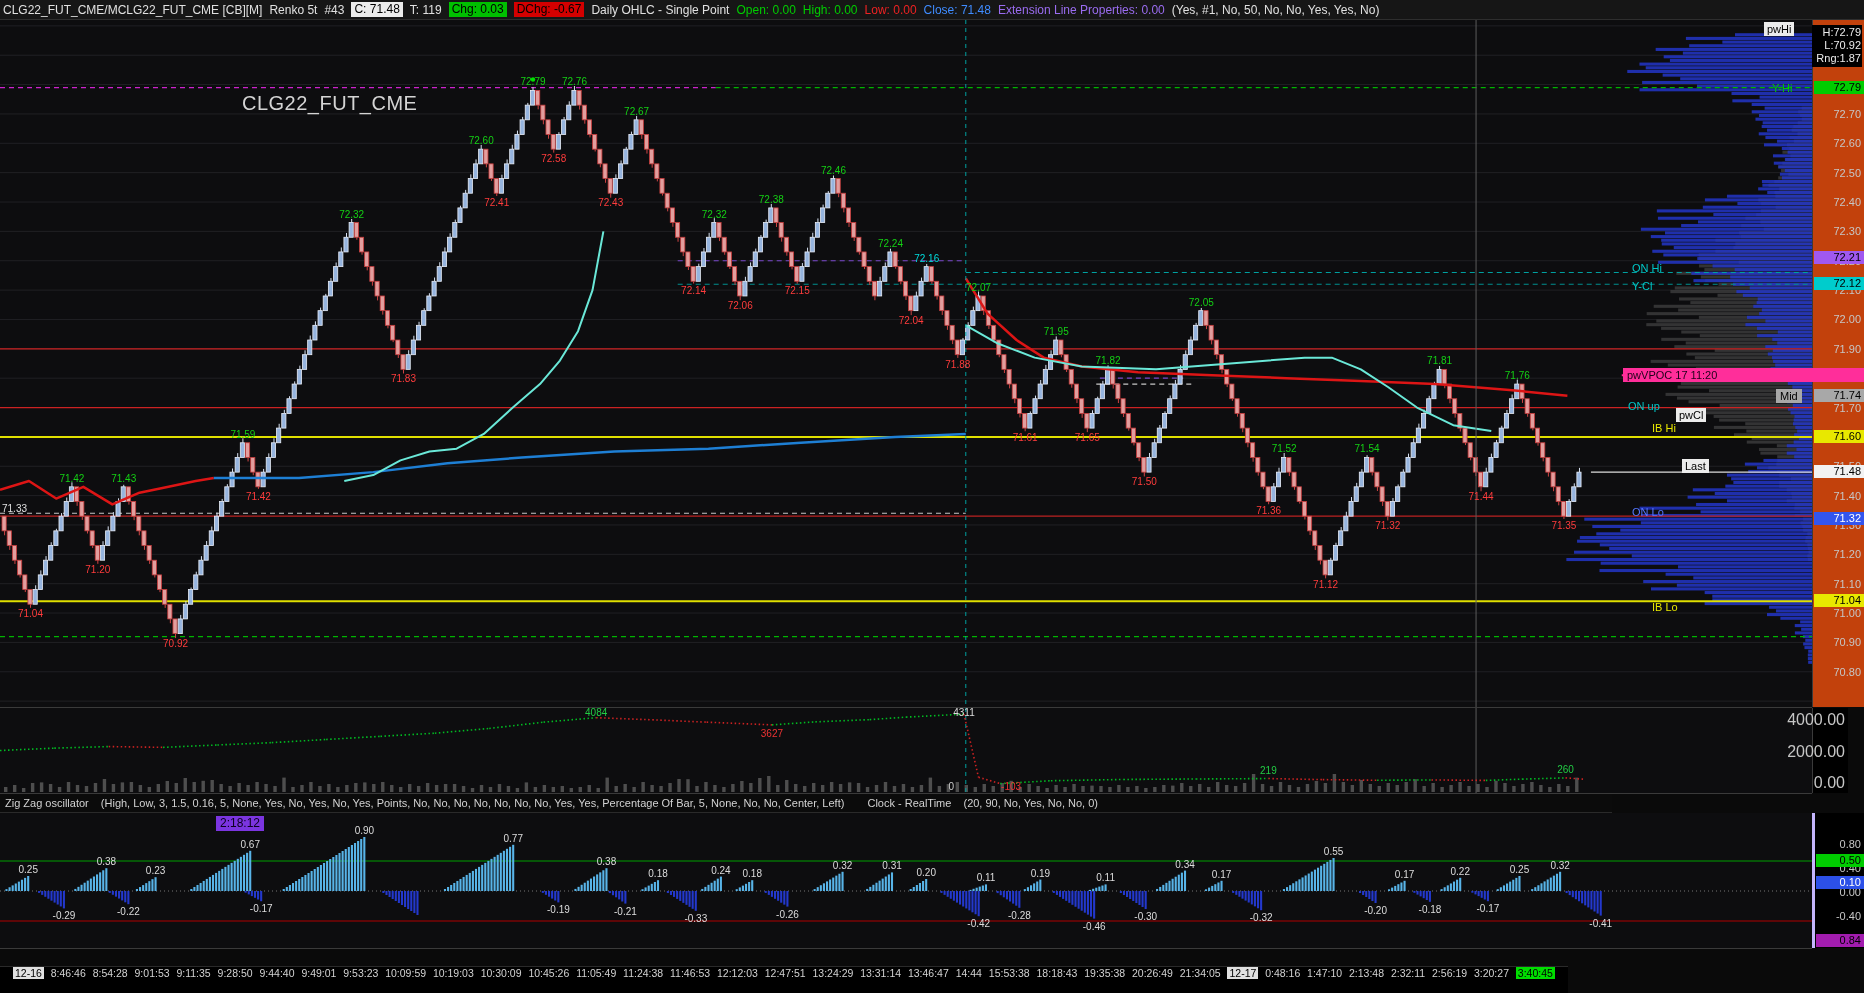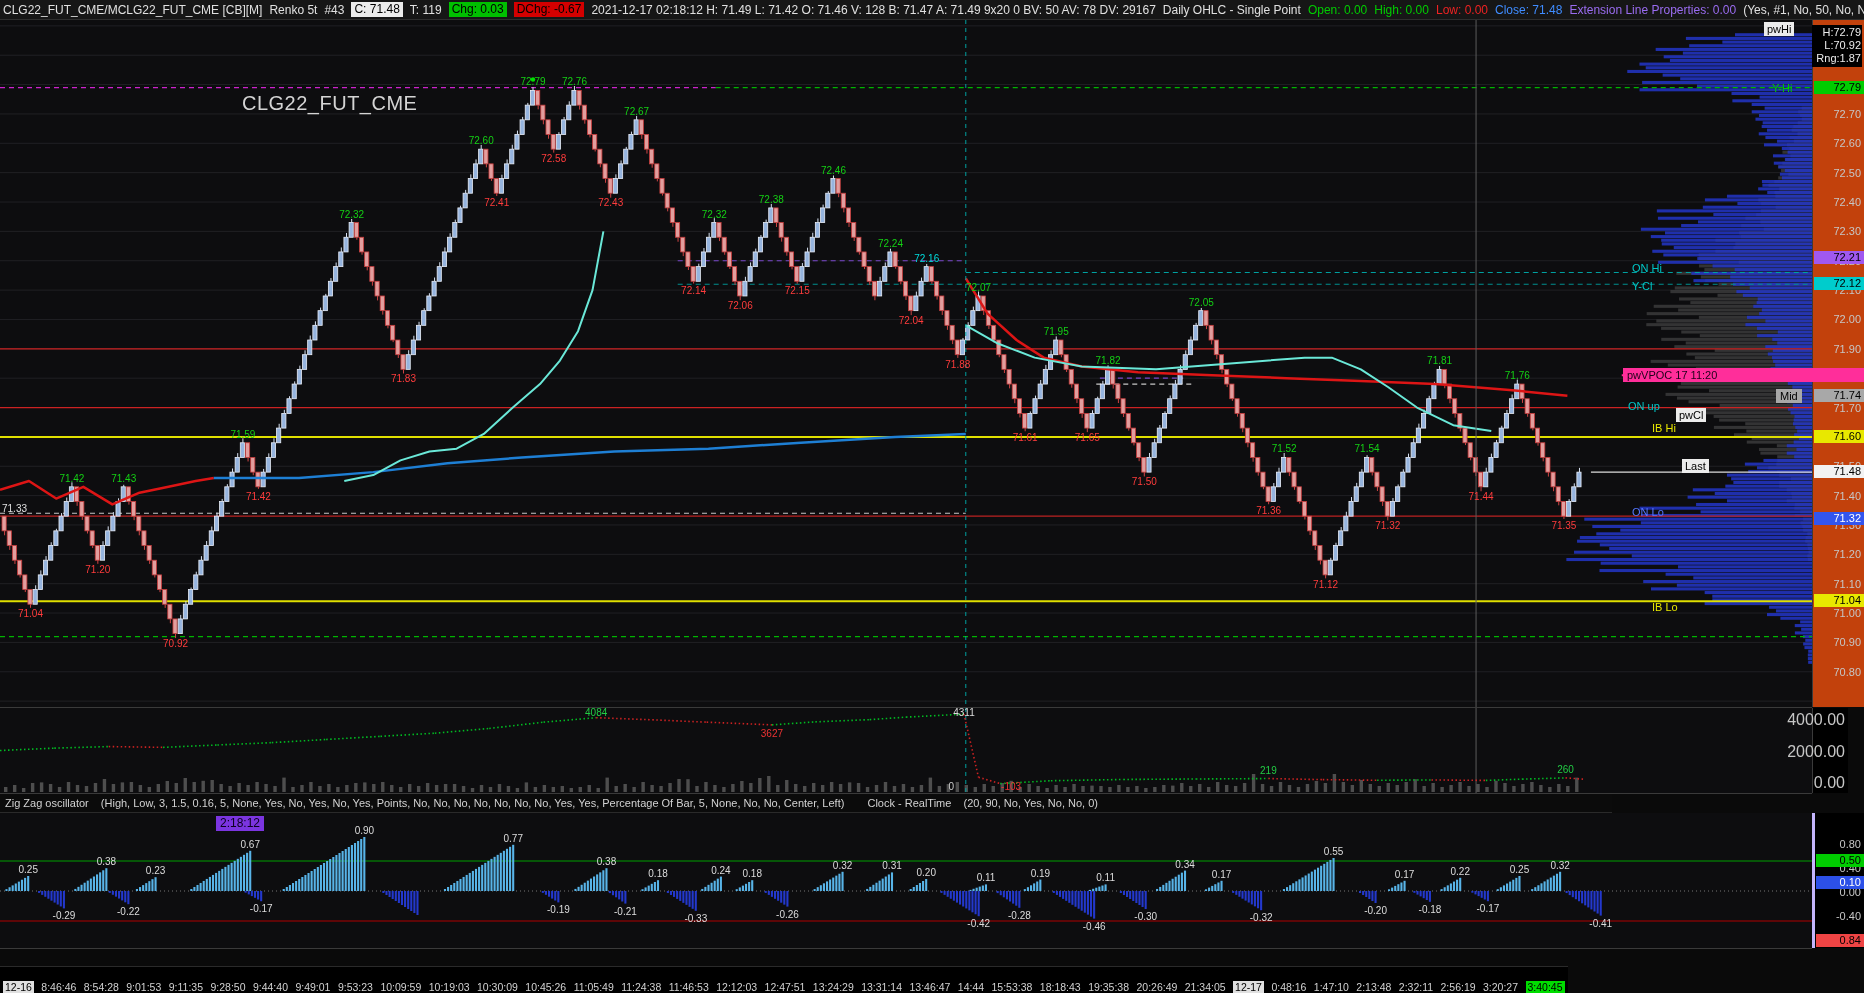--- a/index.html
+++ b/index.html
@@ -43,39 +43,38 @@
 
   #osc-panel{position:absolute;left:0;top:813px;width:1812px;height:135px;background:#0d0d0f;border-bottom:1px solid #3a3a3a;}
   #osc-axis{position:absolute;left:1812px;top:813px;width:52px;height:135px;background:#000;border-left:3px solid #c4b5fd;font-size:11px;color:#c6c6c6;box-sizing:border-box;}
   #clock-chip{position:absolute;left:216px;top:3px;background:#7b35e0;color:#0c0020;font-size:12px;height:15px;line-height:15px;padding:0 4px;}
 
   #status-row{position:absolute;left:0;top:948px;width:1864px;height:18px;background:#0b0b0b;color:#d2d2d2;
               font-size:11px;line-height:18px;white-space:nowrap;padding-left:5px;box-sizing:border-box;}
   #status-row .gap{margin-right:9px;} #status-row .gap2{margin-right:20px;}
 
   #time-axis{position:absolute;left:0;top:966px;width:1568px;height:27px;background:#000;color:#d2d2d2;
-             font-size:10.5px;display:flex;align-items:flex-end;justify-content:space-between;
-             padding:0 3px;box-sizing:border-box;white-space:nowrap;border-top:1px solid #2a2a2a;}
+             font-size:10.5px;display:flex;align-items:flex-start;justify-content:space-between;
+             padding:0 13px;box-sizing:border-box;white-space:nowrap;border-top:1px solid #2a2a2a;}
   .tchip-date{background:#e0e0e0;color:#000;padding:0 2px;}
   .tchip-cur{background:#00dd00;color:#000;padding:0 2px;}
 </style>
 </head>
 <body>
 
 <div id="app">
 
   <header id="hdr">
     <span>CLG22_FUT_CME/MCLG22_FUT_CME [CB][M]</span>
     <span>Renko 5t</span>
     <span>#43</span>
     <span class="chip chip-white">C: 71.48</span>
     <span>T: 119</span>
     <span class="chip chip-green">Chg: 0.03</span>
     <span class="chip chip-red">DChg: -0.67</span>
-    <span>2021-12-17 02:18:12 H: 71.49 L: 71.42 O: 71.46 V: 128 B: 71.47 A: 71.49 9x20 0 BV: 50 AV: 78 DV: 29167</span>
     <span>Daily OHLC - Single Point</span>
     <span class="t-green">Open: 0.00</span>
     <span class="t-green">High: 0.00</span>
     <span class="t-red">Low: 0.00</span>
     <span class="t-blue">Close: 71.48</span>
     <span class="t-purple">Extension Line Properties: 0.00</span>
     <span>(Yes, #1, No, 50, No, No, Yes, Yes, No)</span>
 
   </header>
 
@@ -1824,21 +1823,21 @@
     <div id="clock-chip">2:18:12</div>
   </div>
   <div id="osc-axis">
       <div class="ptick" style="top: 25px;">0.80</div>
       <div class="ptick" style="top: 49px;">0.40</div>
       <div class="ptick" style="top: 73px;">0.00</div>
       <div class="ptick" style="top: 97px;">-0.40</div>
       <div class="ptick" style="top: 121px;">-0.80</div>
       <div class="achip" style="top: 41px; background: rgb(0, 204, 0); color: rgb(0, 0, 0);">0.50</div>
       <div class="achip" style="top: 63.2px; background: rgb(44, 80, 232); color: rgb(255, 255, 255);">0.10</div>
-      <div class="achip" style="top: 121px; background: #ef4444; color: rgb(0, 0, 0);">0.84</div>
+      <div class="achip" style="top: 121px; background: #a21caf; color: rgb(0, 0, 0);">0.84</div>
     </div>
 
 
   <div id="time-axis">
       <span class="tchip-date">12-16</span>
       <span>8:46:46</span>
       <span>8:54:28</span>
       <span>9:01:53</span>
       <span>9:11:35</span>
       <span>9:28:50</span>

